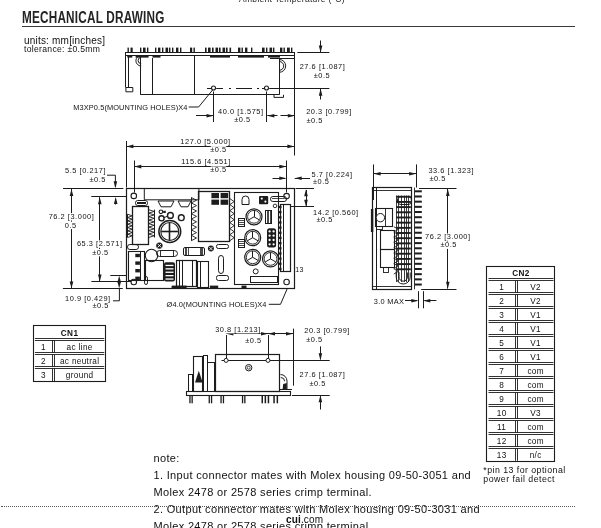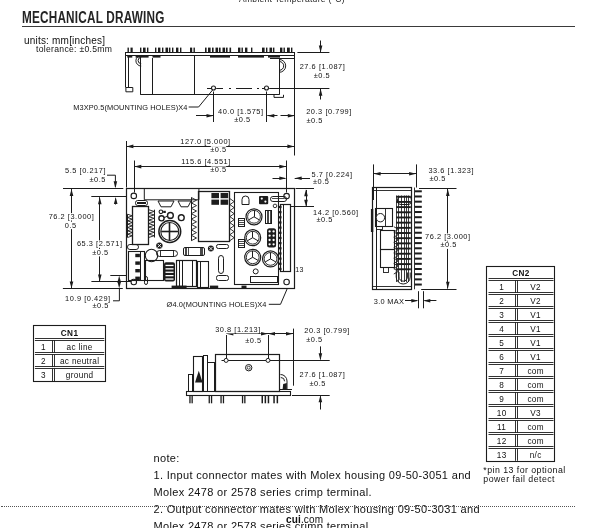--- a/index.html
+++ b/index.html
@@ -2,21 +2,21 @@
 <html><head><meta charset="utf-8"><style>
 html,body{margin:0;padding:0;background:#fff;width:601px;height:528px;overflow:hidden;position:relative}
 *{box-sizing:border-box}
 .abs{position:absolute;font-family:"Liberation Sans",sans-serif;color:#111;white-space:nowrap}
 </style></head>
 <body>
 <div class="abs" style="left:239px;top:-6.3px;font-size:8.5px;letter-spacing:0.3px;color:#222">Ambient Temperature (°C)</div>
 <div class="abs" style="left:22px;top:7.6px;font-size:16.8px;font-weight:bold;color:#242424;transform:scaleX(0.70);transform-origin:left top;letter-spacing:0.3px">MECHANICAL DRAWING</div>
 <div class="abs" style="left:22px;top:25.6px;width:553px;height:1.4px;background:#3a3a3a"></div>
 <div class="abs" style="left:24px;top:34.8px;font-size:10px;letter-spacing:0.2px">units: mm[inches]</div>
-<div class="abs" style="left:36px;top:44.3px;font-size:8.6px;letter-spacing:0.3px">tolerance: ±0.5mm</div>
+<div class="abs" style="left:24px;top:44.3px;font-size:8.6px;letter-spacing:0.3px">tolerance: ±0.5mm</div>
 <svg class="abs" style="left:0;top:0" width="601" height="528" viewBox="0 0 601 528">
 <rect x="127.5" y="47.6" width="1.4" height="4.9" fill="#1c1c1c"></rect>
 <rect x="130.5" y="47.6" width="2.2" height="4.9" fill="#1c1c1c"></rect>
 <rect x="140" y="47.6" width="1.4" height="4.9" fill="#1c1c1c"></rect>
 <rect x="143" y="47.6" width="2.6" height="4.9" fill="#1c1c1c"></rect>
 <rect x="147" y="47.6" width="1.4" height="4.9" fill="#1c1c1c"></rect>
 <rect x="155" y="47.6" width="1.4" height="4.9" fill="#1c1c1c"></rect>
 <rect x="158" y="47.6" width="2.4" height="4.9" fill="#1c1c1c"></rect>
 <rect x="162" y="47.6" width="1.4" height="4.9" fill="#1c1c1c"></rect>
 <rect x="165.5" y="47.6" width="2.6" height="4.9" fill="#1c1c1c"></rect>

